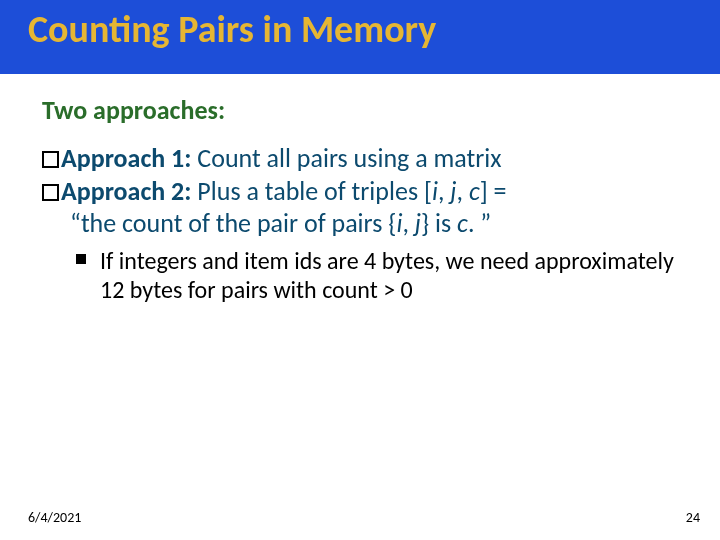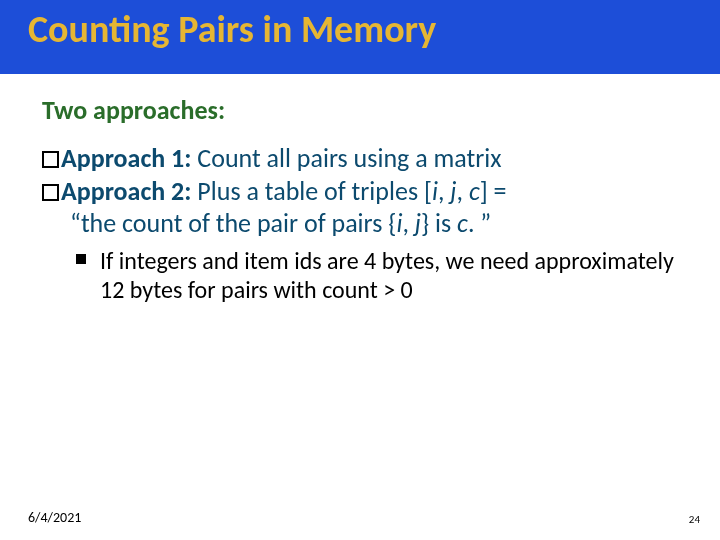--- a/index.html
+++ b/index.html
@@ -73,21 +73,21 @@
     position: absolute;
     left: 28px;
     bottom: 14px;
     font-size: 14px;
     color: #000;
   }
   .footer-page {
     position: absolute;
     right: 20px;
     bottom: 14px;
-    font-size: 11px;
+    font-size: 14px;
     color: #000;
   }
 </style>
 </head>
 <body>
 
 <div class="title-bar">
   <div class="title">Counting Pairs in Memory</div>
 </div>
 

